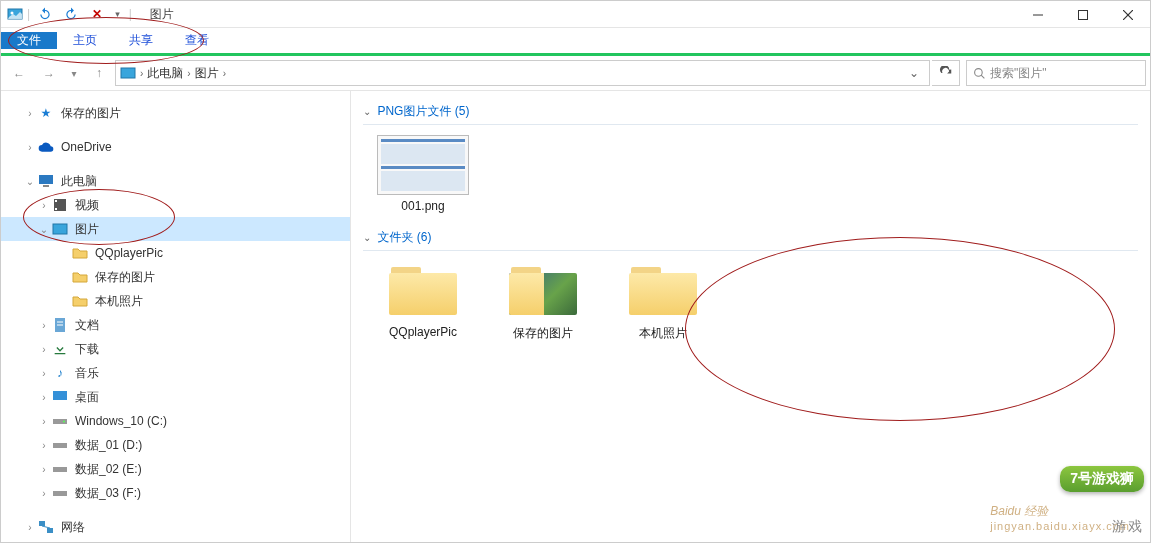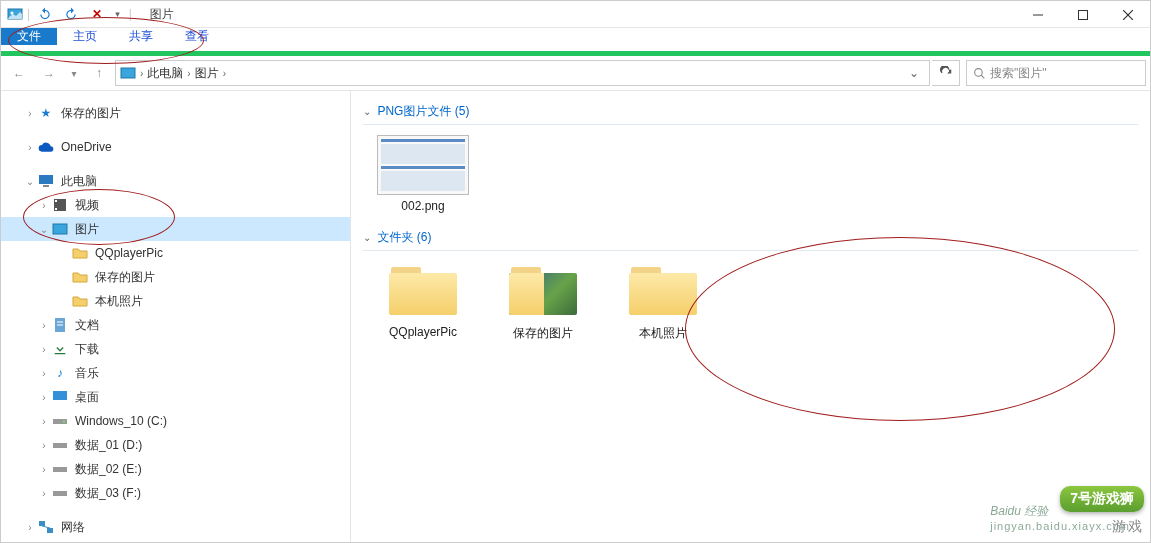--- a/index.html
+++ b/index.html
@@ -8,21 +8,21 @@
     .titlebar { height: 27px; display: flex; align-items: center; background: #fff; border-bottom: 1px solid #e5e5e5; position: relative; }
     .titlebar-left { display: flex; align-items: center; padding-left: 6px; gap: 4px; }
     .titlebar-icon { width: 16px; height: 16px; }
     .qat-btn { width: 22px; height: 22px; display: flex; align-items: center; justify-content: center; color: #0078d7; cursor: pointer; }
     .qat-btn.redo { color: #0078d7; }
     .qat-btn.del { color: #c50500; font-weight: bold;}
     .title-text { margin-left: 12px; color: #444; }
     .win-controls { position: absolute; right: 0; top: 0; display: flex; height: 27px; }
     .win-btn { width: 45px; height: 27px; display: flex; align-items: center; justify-content: center; color: #555; cursor: pointer; }
     
-    .ribbon-tabs { height: 28px; display: flex; align-items: flex-start; border-bottom: 5px solid #22c55e; }
+    .ribbon-tabs { height: 28px; display: flex; align-items: center; border-bottom: 3px solid #22c55e; }
     .tab { padding: 0 16px; display: flex; align-items: center; cursor: pointer; color: #1d4ed8; }
     .tab.file { background: #1979ca; color: #fff; }
     
     .navbar { height: 35px; display: flex; align-items: center; padding: 3px 4px; gap: 2px; border-bottom: 1px solid #e5e5e5; }
     .nav-arrow { width: 28px; height: 28px; display: flex; align-items: center; justify-content: center; color: #888; cursor: pointer; }
     .nav-arrow.small { width: 18px; font-size: 10px;}
     .nav-up { width: 28px; height: 28px; display: flex; align-items: center; justify-content: center; color: #888; cursor: pointer; }
     .addressbar { flex: 1; height: 26px; border: 1px solid #ccc; display: flex; align-items: center; padding: 0 4px; }
     .addr-icon { width: 16px; height: 16px; display: flex; align-items: center; justify-content: center; margin-right: 4px;}
     .crumb { padding: 0 4px; cursor: pointer; color: #333; display:flex; align-items:center; gap:4px;}
@@ -57,22 +57,22 @@
     .folder-ico.photos .body { background: linear-gradient(135deg,#2a5c8a 0%, #68a34a 60%, #3b6a3b 100%); }
     .folder-ico.photos::after { content:''; position:absolute; top:12px; left:2px; right:35px; bottom:6px; background:linear-gradient(#fde9a8,#f5cf6b); border-radius:2px 0 0 2px; }
     .item-label { margin-top: 4px; text-align: center; color: #222; word-break: break-all; }
 
     
     .anno { position: absolute; border: 1px solid #a01c1c; border-radius: 50%; pointer-events: none; }
     .anno1 { left: 7px; top: 16px; width: 196px; height: 47px; }
     .anno2 { left: 22px; top: 188px; width: 152px; height: 56px; }
     .anno3 { left: 684px; top: 236px; width: 430px; height: 184px; }
 
-    .watermark { position:absolute; right:20px; bottom:10px; color:#14532d; font-size:28px; font-style:italic; pointer-events:none; opacity:0.5;}
-    .logo-wm { position:absolute; right:6px; bottom:6px; width:150px; height:80px; pointer-events:none; display:flex; flex-direction:column; align-items:flex-end; justify-content:flex-end;}
+    .watermark { position:absolute; right:20px; bottom:10px; color:#a16207; font-size:28px; font-style:italic; pointer-events:none; opacity:0.5;}
+    .logo-wm { position:absolute; right:6px; bottom:6px; width:150px; height:80px; pointer-events:none; display:flex; flex-direction:column; align-items:flex-end; justify-content:flex-end;gap:20px;}
     .logo-wm .badge { background:linear-gradient(#8cc63f,#5a9e2f); color:#fff; border-radius:10px; padding:4px 10px; font-size:14px; font-weight:bold; box-shadow:0 2px 4px rgba(0,0,0,0.3);}
     .logo-wm .sub { color:#888; font-size:14px; margin-top:6px; letter-spacing:2px;}
 
     
     .ico-star { color:#1a7dd4; }
     .ico-cloud { color:#0a5ac0; }
     .ico-monitor { color:#2b79c1; }
     .ico-film { fill:#555;}
     .ico-pic { fill:#39a5dc;}
     .ico-folder-s { fill:#f5cf6b; stroke:#d4a73a;}
@@ -340,21 +340,21 @@
       <span>PNG图片文件 (5)</span>
     </div>
     <div class="items-row">
       <div class="file-item">
         <div class="thumb">
             <div class="line"></div>
             <div class="block"></div>
             <div class="line"></div>
             <div class="block"></div>
           </div>
-        <div class="item-label">002.png</div>
+        <div class="item-label">001.png</div>
       </div>
     </div>
 
     <div class="group-header">
       <span class="chev">⌄</span>
       <span>文件夹 (6)</span>
     </div>
     <div class="items-row">
       <div class="file-item">
         <div class="folder-ico">

